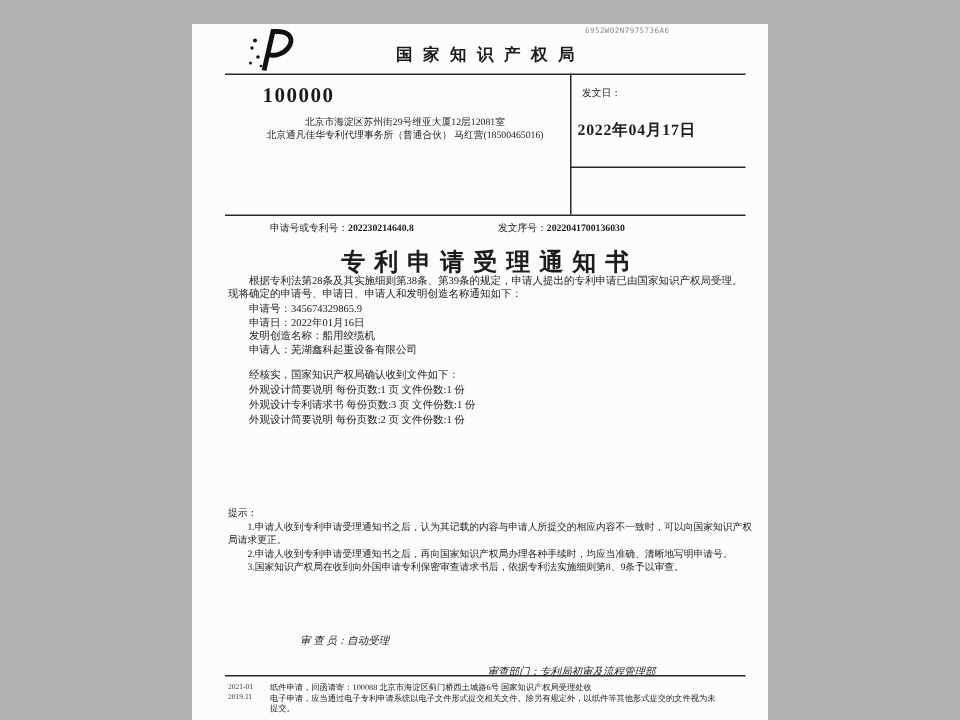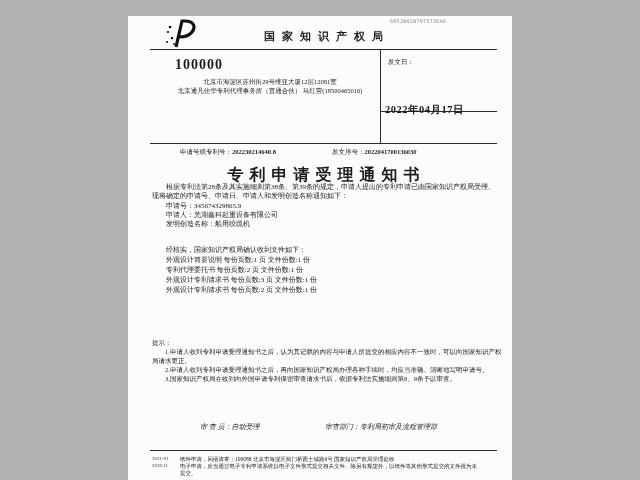--- a/index.html
+++ b/index.html
@@ -27,21 +27,21 @@
     position:absolute;left:262px;top:2px;width:110px;
     font-size:5px;color:#8a8a8a;letter-spacing:0.3px;
     font-family:"DejaVu Sans Mono",monospace;
   }
   .postcode{position:absolute;left:47px;top:41px;font-size:14px;font-weight:bold;letter-spacing:1px;}
   .addr{
     position:absolute;left:36px;top:61px;width:212px;
     font-size:6.5px;line-height:9px;text-align:center;
   }
   .dispatch-label{position:absolute;left:260px;top:42px;font-size:6.5px;}
-  .dispatch-date{position:absolute;left:257px;top:64px;font-size:10.5px;font-weight:bold;letter-spacing:0.5px;margin-top:23px;}
+  .dispatch-date{position:absolute;left:257px;top:64px;font-size:10.5px;font-weight:bold;letter-spacing:0.5px;}
   .refrow{position:absolute;top:132px;font-size:6.5px;}
   .refrow b{font-weight:bold;}
   .doc-title{
     position:absolute;left:22px;top:149px;width:347px;
     text-align:center;font-size:16px;font-weight:bold;
     letter-spacing:6px;padding-left:6px;box-sizing:border-box;
   }
   .bodyblock{position:absolute;left:24px;top:167px;width:347px;font-size:7px;line-height:9.3px;}
   .bodyblock p{margin:0;text-indent:14px;}
   .ind{padding-left:14px;}
@@ -91,41 +91,41 @@
     </div>
     <div class="refrow" style="left:204px;">
       <span>发文序号：</span><b>2022041700136030</b>
     </div>
 
     <div class="doc-title">专利申请受理通知书</div>
 
     <div class="bodyblock">
       <p>根据专利法第28条及其实施细则第38条、第39条的规定，申请人提出的专利申请已由国家知识产权局受理。现将确定的申请号、申请日、申请人和发明创造名称通知如下：</p>
       <div class="ind">申请号：345674329865.9</div>
+      <div class="ind">申请日：2022年01月16日</div>
+      <div class="ind">发明创造名称：船用绞缆机</div>
       <div class="ind">申请人：芜湖鑫科起重设备有限公司</div>
-      <div class="ind">发明创造名称：船用绞缆机</div>
     </div>
 
     <div class="fileblock">
       <div class="ind">经核实，国家知识产权局确认收到文件如下：</div>
       <div class="ind">外观设计简要说明 每份页数:1 页 文件份数:1 份</div>
-      <div class="ind">专利代理委托书 每份页数:2 页 文件份数:1 份</div>
       <div class="ind">外观设计专利请求书 每份页数:3 页 文件份数:1 份</div>
-      <div class="ind">外观设计专利请求书 每份页数:2 页 文件份数:1 份</div>
+      <div class="ind">外观设计简要说明 每份页数:2 页 文件份数:1 份</div>
     </div>
 
     <div class="noteblock">
       <p class="nt">提示：</p>
       <p>1.申请人收到专利申请受理通知书之后，认为其记载的内容与申请人所提交的相应内容不一致时，可以向国家知识产权局请求更正。</p>
       <p>2.申请人收到专利申请受理通知书之后，再向国家知识产权局办理各种手续时，均应当准确、清晰地写明申请号。</p>
       <p>3.国家知识产权局在收到向外国申请专利保密审查请求书后，依据专利法实施细则第8、9条予以审查。</p>
     </div>
 
     <div class="examrow" style="left:72px;">审 查 员：自动受理</div>
-    <div class="examrow" style="left:197px;">审查部门：专利局初审及流程管理部</div>
+    <div class="examrow" style="left:197px;margin-top:21px;">审查部门：专利局初审及流程管理部</div>
 
     <div class="rule" style="left:22px;top:434px;width:347px;"></div>
     <div class="footer-codes">
       <div>2021-01</div>
       <div>2019.11</div>
     </div>
     <div class="footer-text">
       <p>纸件申请，回函请寄：100088 北京市海淀区蓟门桥西土城路6号 国家知识产权局受理处收</p>
       <p>电子申请，应当通过电子专利申请系统以电子文件形式提交相关文件。除另有规定外，以纸件等其他形式提交的文件视为未提交。</p>
     </div>

